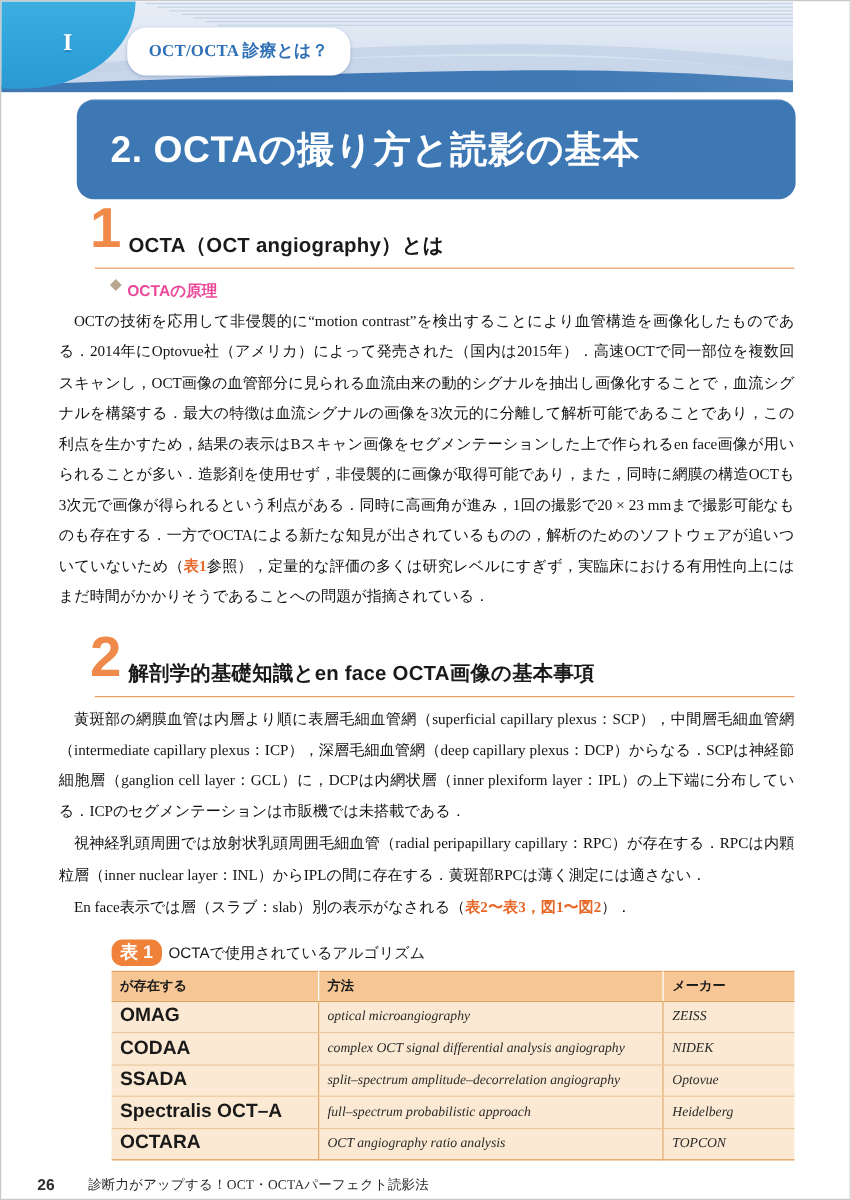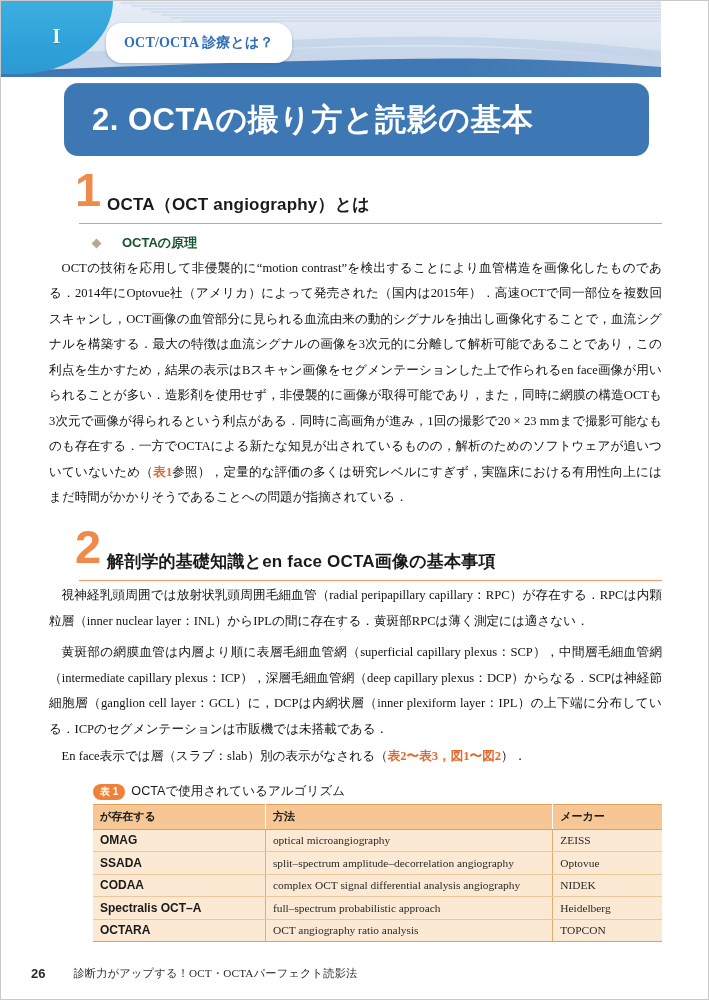--- a/index.html
+++ b/index.html
@@ -60,25 +60,26 @@
     color:#2f6fb5;
     font-family:"Liberation Serif","DejaVu Serif",serif;
     font-size:14px;font-weight:700;
     white-space:nowrap;
     letter-spacing:.2px;
   }
 
   
   .title-bar{
     position:absolute;left:63px;top:82px;
-    width:585px;height:73px;
+    width:585px;height:83px;
     background:#3d78b4;
     border-radius:14px;
     z-index:6;
     box-shadow:inset 0 1px 0 rgba(255,255,255,.12);
+    padding-left:14px;
   }
   .title-text{
     position:absolute;left:28px;top:50%;
     transform:translateY(-50%);
     color:#ffffff;
     font-family:"Liberation Sans","DejaVu Sans",sans-serif;
     font-size:31px;font-weight:700;
     letter-spacing:.5px;
     white-space:nowrap;
   }
@@ -109,22 +110,22 @@
     font-size:17px;font-weight:700;
     color:#1a1a1a;
     white-space:nowrap;
     letter-spacing:.2px;
   }
 
   
   .sub-head{
     margin:10px 0 4px 92px;
     font-family:"Liberation Sans","DejaVu Sans",sans-serif;
-    font-size:13px;font-weight:700;color:#14532d;
-    display:flex;align-items:center;gap:21px;
+    font-size:13px;font-weight:700;color:#ec4899;
+    display:flex;align-items:flex-start;gap:5px;
   }
   .diamond{
     display:inline-block;
     width:7px;height:7px;
     background:#b9a78f;
     transform:rotate(45deg);
     flex:none;
     margin-right:1px;
   }
 
@@ -147,21 +148,21 @@
     margin:14px 48px 0 92px;
   }
   .tbl-caption{
     display:flex;align-items:center;gap:6px;
     margin-bottom:4px;
   }
   .tbl-badge{
     background:#ef8138;
     color:#fff;
     font-family:"Liberation Sans","DejaVu Sans",sans-serif;
-    font-size:10px;font-weight:700;
+    font-size:15px;font-weight:700;
     padding:2px 7px 2.5px 7px;
     border-radius:9px;
     line-height:1.15;
     white-space:nowrap;
   }
   .tbl-caption-text{
     font-family:"Liberation Sans","DejaVu Sans",sans-serif;
     font-size:12.6px;font-weight:400;color:#1a1a1a;
   }
   table.algo{
@@ -188,30 +189,30 @@
     background:#fbe9d3;
     padding:3.5px 7px 4px 7px;
     border-bottom:1.1px solid #ecc79c;
     border-right:1.3px solid #e3ab6d;
     vertical-align:middle;
   }
   table.algo td:last-child{border-right:none;}
   table.algo tr:last-child td{border-bottom:1.3px solid #e0a05c;}
   .cell-algo{
     font-family:"Liberation Sans","DejaVu Sans",sans-serif;
-    font-size:12px;font-weight:700;color:#1a1a1a;
+    font-size:16px;font-weight:700;color:#1a1a1a;
   }
   .cell-method,.cell-maker{
     font-family:"Liberation Serif","DejaVu Serif",serif;
-    font-size:11.4px;color:#2a2a2a;
+    font-size:11.4px;color:#2a2a2a;font-style:italic;
   }
 
   
   .footer{
-    position:absolute;left:0;bottom:18px;width:709px;
+    position:absolute;left:0;bottom:4px;width:709px;
     display:flex;align-items:flex-end;
   }
   .folio{
     margin-left:30px;
     font-family:"Liberation Sans","DejaVu Sans",sans-serif;
     font-size:13px;font-weight:700;color:#2b2b2b;
   }
   .runhead{
     margin-left:28px;
     font-family:Liberation Serif, serif;
@@ -284,22 +285,22 @@
 
       <p class="para">OCTの技術を応用して非侵襲的に“motion contrast”を検出することにより血管構造を画像化したものである．2014年にOptovue社（アメリカ）によって発売された（国内は2015年）．高速OCTで同一部位を複数回スキャンし，OCT画像の血管部分に見られる血流由来の動的シグナルを抽出し画像化することで，血流シグナルを構築する．最大の特徴は血流シグナルの画像を3次元的に分離して解析可能であることであり，この利点を生かすため，結果の表示はBスキャン画像をセグメンテーションした上で作られるen face画像が用いられることが多い．造影剤を使用せず，非侵襲的に画像が取得可能であり，また，同時に網膜の構造OCTも3次元で画像が得られるという利点がある．同時に高画角が進み，1回の撮影で20 × 23 mmまで撮影可能なものも存在する．一方でOCTAによる新たな知見が出されているものの，解析のためのソフトウェアが追いついていないため（<span class="ref">表1</span>参照），定量的な評価の多くは研究レベルにすぎず，実臨床における有用性向上にはまだ時間がかかりそうであることへの問題が指摘されている．</p>
     </div>
 
     <div class="sec" style="margin-top:26px;">
       <div class="sec-head">
         <span class="sec-num">2</span>
         <span class="sec-title">解剖学的基礎知識とen face OCTA画像の基本事項</span>
       </div>
 
+      <p class="para tight" style="margin-top:6px;">黄斑部の網膜血管は内層より順に表層毛細血管網（superficial capillary plexus：SCP），中間層毛細血管網（intermediate capillary plexus：ICP），深層毛細血管網（deep capillary plexus：DCP）からなる．SCPは神経節細胞層（ganglion cell layer：GCL）に，DCPは内網状層（inner plexiform layer：IPL）の上下端に分布している．ICPのセグメンテーションは市販機では未搭載である．</p>
       <p class="para tight">視神経乳頭周囲では放射状乳頭周囲毛細血管（radial peripapillary capillary：RPC）が存在する．RPCは内顆粒層（inner nuclear layer：INL）からIPLの間に存在する．黄斑部RPCは薄く測定には適さない．</p>
-      <p class="para tight" style="margin-top:6px;">黄斑部の網膜血管は内層より順に表層毛細血管網（superficial capillary plexus：SCP），中間層毛細血管網（intermediate capillary plexus：ICP），深層毛細血管網（deep capillary plexus：DCP）からなる．SCPは神経節細胞層（ganglion cell layer：GCL）に，DCPは内網状層（inner plexiform layer：IPL）の上下端に分布している．ICPのセグメンテーションは市販機では未搭載である．</p>
       <p class="para tight">En face表示では層（スラブ：slab）別の表示がなされる（<span class="ref">表2〜表3，図1〜図2</span>）．</p>
     </div>
 
     <div class="table-block">
       <div class="tbl-caption">
         <span class="tbl-badge">表 1</span>
         <span class="tbl-caption-text">OCTAで使用されているアルゴリズム</span>
       </div>
 
       <table class="algo">
@@ -315,28 +316,28 @@
             <th>メーカー</th>
           </tr>
         </thead>
         <tbody>
           <tr>
             <td class="cell-algo">OMAG</td>
             <td class="cell-method">optical microangiography</td>
             <td class="cell-maker">ZEISS</td>
           </tr>
           <tr>
+            <td class="cell-algo">CODAA</td>
+            <td class="cell-method">complex OCT signal differential analysis angiography</td>
+            <td class="cell-maker">NIDEK</td>
+          </tr>
+          <tr>
             <td class="cell-algo">SSADA</td>
             <td class="cell-method">split–spectrum amplitude–decorrelation angiography</td>
             <td class="cell-maker">Optovue</td>
-          </tr>
-          <tr>
-            <td class="cell-algo">CODAA</td>
-            <td class="cell-method">complex OCT signal differential analysis angiography</td>
-            <td class="cell-maker">NIDEK</td>
           </tr>
           <tr>
             <td class="cell-algo">Spectralis OCT–A</td>
             <td class="cell-method">full–spectrum probabilistic approach</td>
             <td class="cell-maker">Heidelberg</td>
           </tr>
           <tr>
             <td class="cell-algo">OCTARA</td>
             <td class="cell-method">OCT angiography ratio analysis</td>
             <td class="cell-maker">TOPCON</td>

